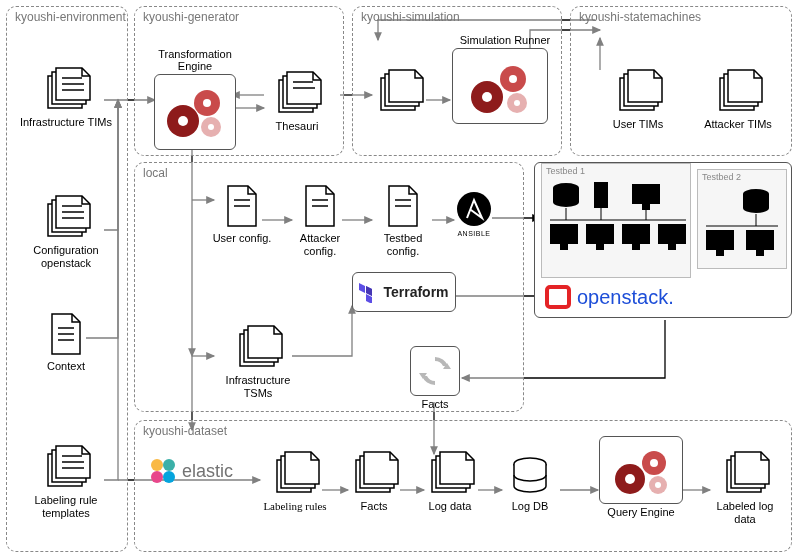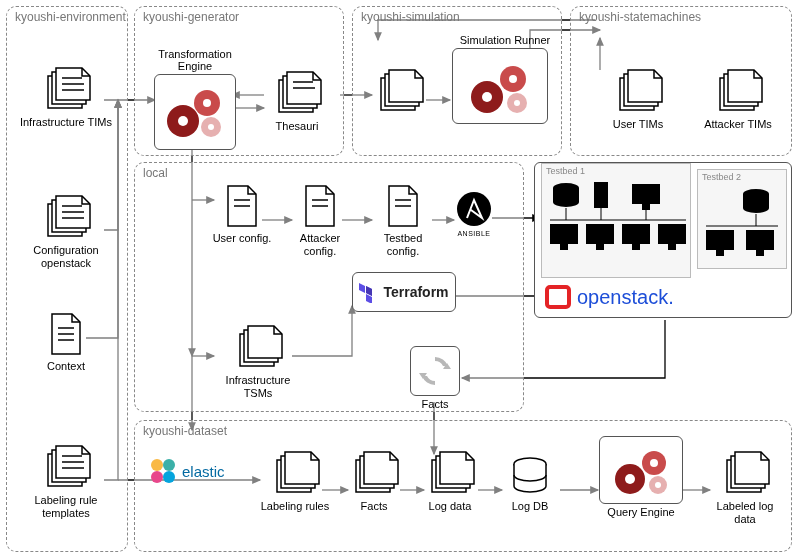--- a/index.html
+++ b/index.html
@@ -428,24 +428,24 @@
   </div>
 </div>
 
 <div class="node" style="left:148px; top:456px; width:100px; display:flex; align-items:center; gap:4px;">
   <svg width="30" height="30">
     <circle cx="9" cy="9" r="6" fill="#f9b945"></circle>
     <circle cx="21" cy="9" r="6" fill="#3bb0a8"></circle>
     <circle cx="9" cy="21" r="6" fill="#e8478b"></circle>
     <circle cx="21" cy="21" r="6" fill="#05a4dd"></circle>
   </svg>
-  <span style="font-size:15px; color:#0369a1;">elastic</span>
-</div>
-
-<div class="node" style="left:260px; top:446px; width:70px;">
+  <span style="font-size:18px; color:#737373;">elastic</span>
+</div>
+
+<div class="node" style="left:260px; top:446px; width:70px;font-family:Liberation Serif, serif;">
   <svg class="icon" width="52" height="52">
       <g fill="#fff" stroke="#000" stroke-width="1.5">
         <path d="M8 14h26l8 8v24H8z"></path>
         <path d="M12 10h26l8 8v24H12z"></path>
         <path d="M16 6h26l8 8v24H16z"></path>
         <path d="M42 6v8h8" fill="none"></path>
       </g>
     </svg>
   <div class="node-label">Labeling rules</div>
 </div>

